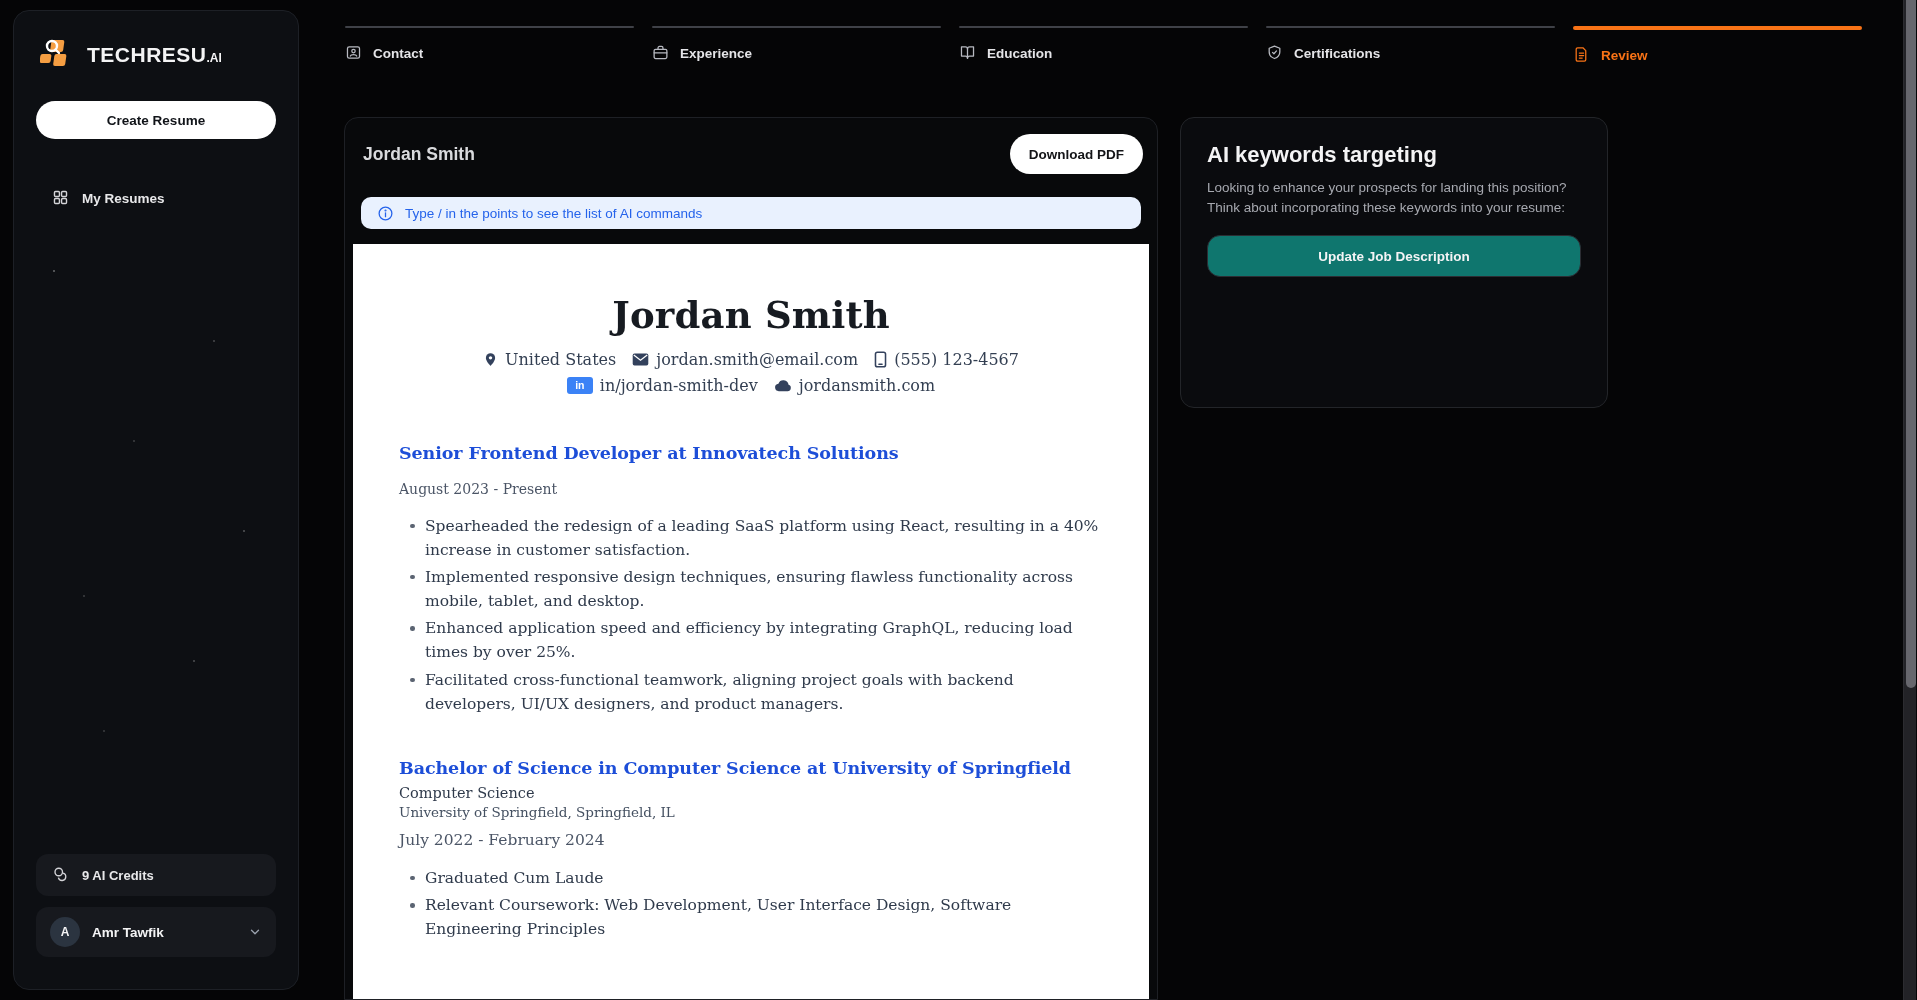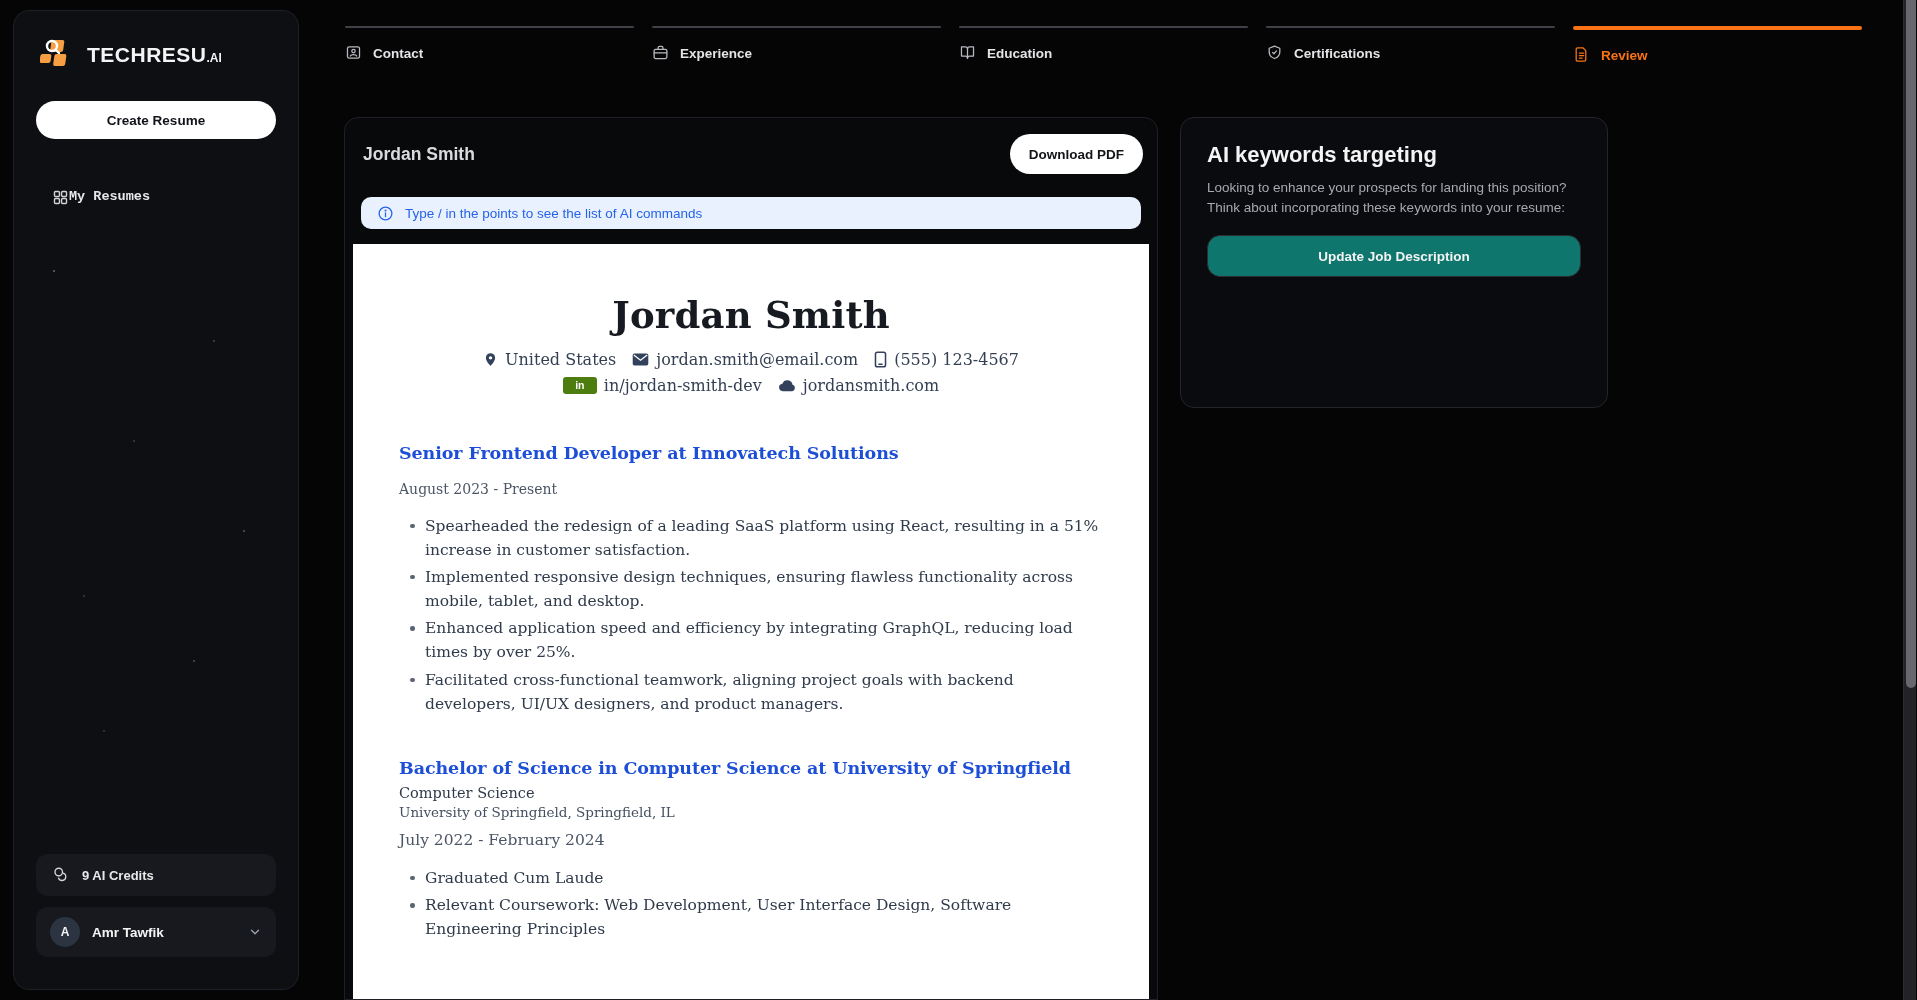--- a/index.html
+++ b/index.html
@@ -30,21 +30,21 @@
   .brand { display:flex; align-items:center; gap:9px; padding:26px 24px 0 26px; }
   .brand-text { font-size:21px; font-weight:700; color:#f4f4f5; letter-spacing:.5px; }
   .brand-suffix { font-size:12px; font-weight:700; color:#f4f4f5; }
   .create-resume {
     margin:28px 22px 0 22px; height:38px; border:none; border-radius:19px;
     background:#ffffff; color:#101318; font-size:13.5px; font-weight:600;
     font-family:"Liberation Sans", sans-serif; cursor:pointer;
   }
   .nav-item {
     margin-top:40px; padding:10px 24px 10px 38px;
-    display:flex; align-items:flex-start; cursor:pointer;font-family:Liberation Mono, monospace;
+    display:flex; align-items:flex-end; gap:13px; cursor:pointer;
   }
   .nav-item .label { font-size:13.5px; font-weight:600; color:#e8e8ea; }
   .sidebar-bottom { margin-top:auto; padding:0 22px 32px 22px; display:flex; flex-direction:column; gap:11px; }
   .credits-row {
     height:42px; border-radius:12px; background:#17191e;
     display:flex; align-items:center; gap:12px; padding:0 16px;
   }
   .credits-row .label { font-size:13px; font-weight:600; color:#e8e8ea; }
   .user-row {
     height:50px; border-radius:12px; background:#17191e;
@@ -121,21 +121,21 @@
   .resume-bullets { margin-top:17px; padding-left:26px; list-style:none; }
   .resume-bullets li {
     position:relative; font-size:15.5px; line-height:1.56; color:#2f3a4b;
     margin-bottom:3px;
   }
   .resume-bullets li::before {
     content:""; position:absolute; left:-15px; top:10px;
     width:4.5px; height:4.5px; border-radius:50%; background:#5b6472;
   }
   .linkedin-badge {
-    width:34px; height:17px; border-radius:3px; background:#4d7c0f;
+    width:26px; height:17px; border-radius:3px; background:#3b82f6;
     color:#ffffff; font-family:"Liberation Sans", sans-serif;
     font-size:10.5px; font-weight:700; display:flex; align-items:center; justify-content:center;
   }
 
   
   .keywords-panel {
     position:absolute; left:1180px; top:117px; width:428px; height:291px;
     background:#0a0b0e; border:1px solid #232529; border-radius:14px;
     padding:24px 26px;
   }
@@ -349,21 +349,21 @@
           </svg>
         </span>
         <span>jordansmith.com</span>
       </span>
     </div>
 
     <div class="exp-section">
       <div class="resume-section-heading">Senior Frontend Developer at Innovatech Solutions</div>
       <div class="resume-date">August 2023 - Present</div>
       <ul class="resume-bullets">
-        <li>Spearheaded the redesign of a leading SaaS platform using React, resulting in a 51% increase in customer satisfaction.</li>
+        <li>Spearheaded the redesign of a leading SaaS platform using React, resulting in a 40% increase in customer satisfaction.</li>
         <li>Implemented responsive design techniques, ensuring flawless functionality across mobile, tablet, and desktop.</li>
         <li>Enhanced application speed and efficiency by integrating GraphQL, reducing load times by over 25%.</li>
         <li>Facilitated cross-functional teamwork, aligning project goals with backend developers, UI/UX designers, and product managers.</li>
       </ul>
     </div>
 
     <div class="edu-section">
       <div class="resume-section-heading">Bachelor of Science in Computer Science at University of Springfield</div>
       <div class="resume-sub">Computer Science</div>
       <div class="resume-sub2">University of Springfield, Springfield, IL</div>

